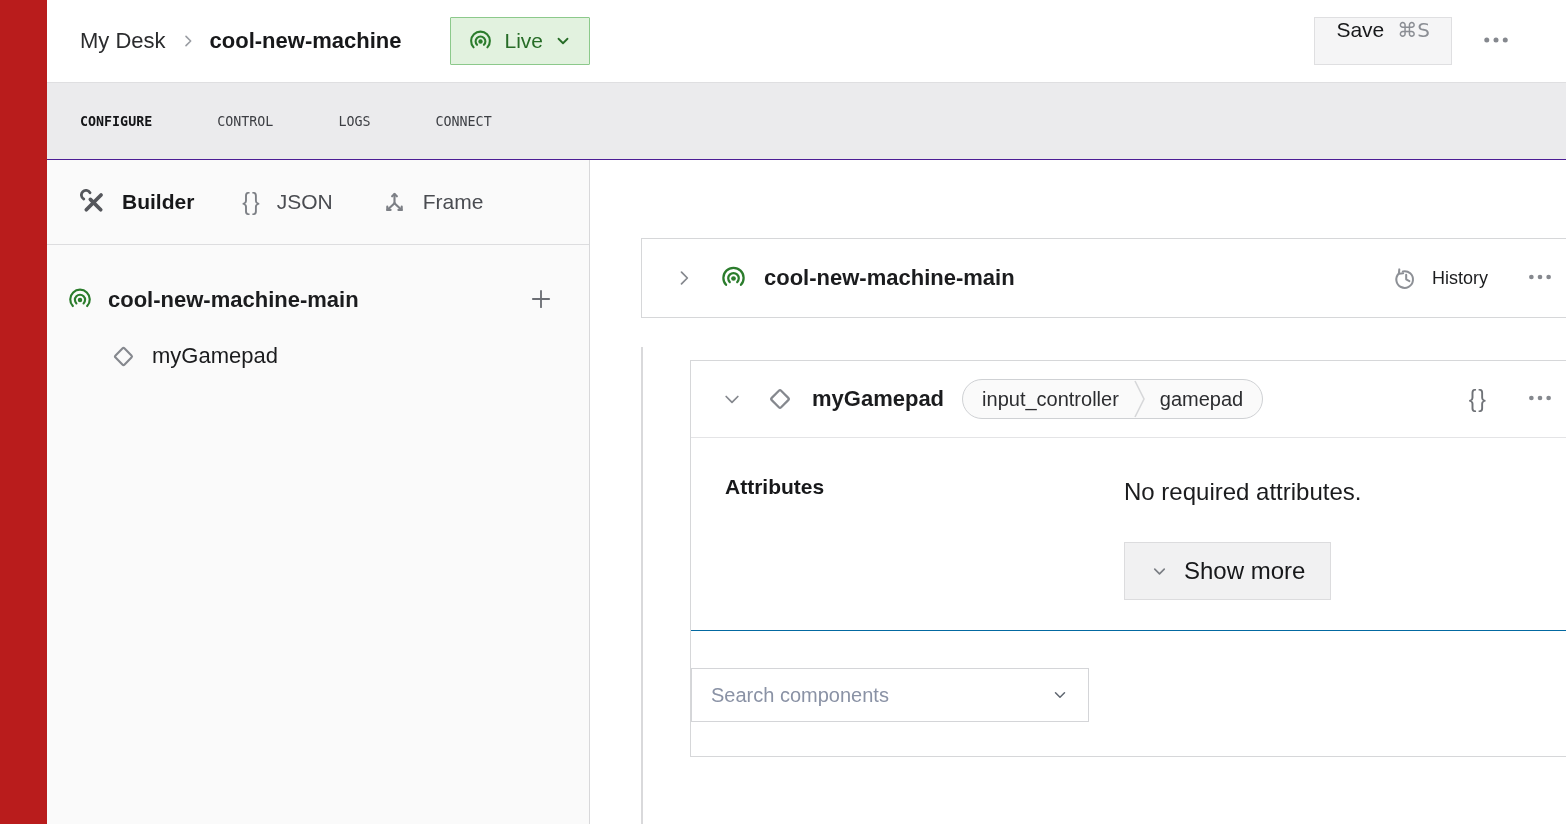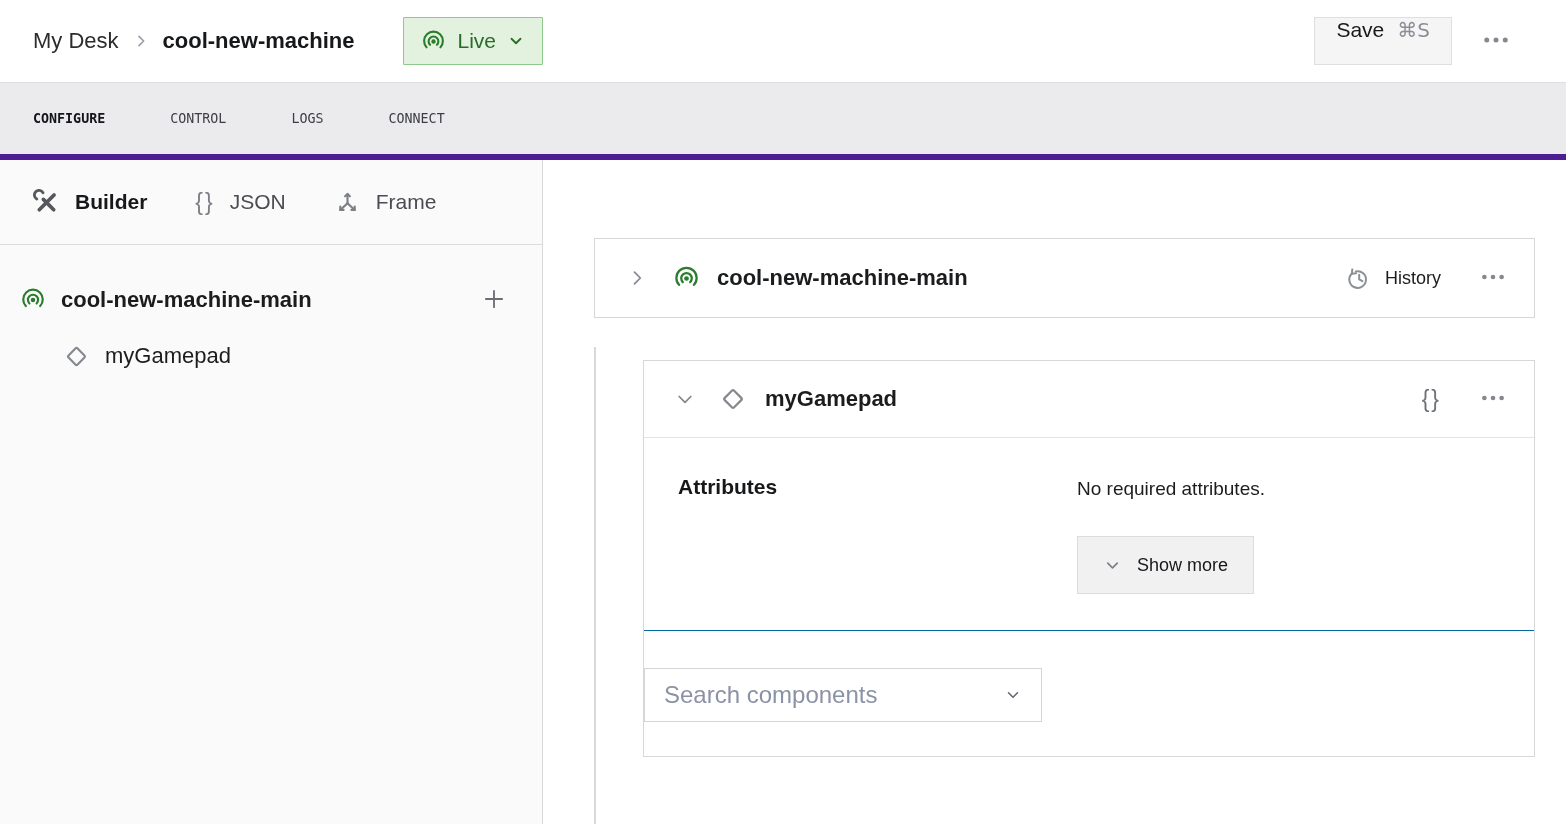--- a/index.html
+++ b/index.html
@@ -4,20 +4,21 @@
 <style>
   * { box-sizing: border-box; margin: 0; padding: 0; }
   html,body { background:#fff; }
   .app {
     position: relative;
     width: 1566px; height: 824px;
     background: #b91c1c;
     font-family: "Liberation Sans", sans-serif;
     color: #1b1c1e;
     overflow: hidden;
+    padding-left: 47px;
   }
   button { font-family: inherit; cursor: pointer; background: none; border: none; color: inherit; }
 
   
   .topbar {
     height: 82px;
     display: flex; align-items: center;
     padding: 0 46px 0 33px;
     background: #fff;
   }
@@ -50,21 +51,21 @@
   .save-btn .kbd { font-family: "DejaVu Sans", sans-serif; color: #8b8e94; font-size: 20px; }
 
   .icon-btn { display: flex; align-items: center; justify-content: center; color: #85888e; }
   .topbar .icon-btn { margin-left: 20px; width: 48px; height: 48px; }
 
   
   .tabs {
     height: 78px;
     background: #ebebed;
     border-top: 1px solid #dfdfe1;
-    border-bottom: 6px solid #4c1d95;
+    border-bottom: 1px solid #4c1d95;
     display: flex; align-items: center;
     padding: 0 33px;
     font-family: "DejaVu Sans Mono", monospace;
     font-size: 22px; letter-spacing: 4px;
     color: #3c3e43;
   }
   .tab { margin-right: 65px; padding: 6px 0; }
   .tab.active { font-weight: 700; color: #141518; }
 
   
@@ -129,40 +130,40 @@
     background: #fafafa;
     font-size: 20px; color: #2c2d30;
   }
   .pill-sep { display: flex; color: #d7d8da; }
 
   .row { display: flex; }
   .row-label { width: 417px; padding: 37px 0 0 34px; font-size: 21px; font-weight: 700; color: #17181a; }
   .row.attributes { height: 193px; border-bottom: 1px solid #0369a1; gap: 16px; }
   .row.depends { height: 126px; }
   .row-content { padding-top: 40px; }
-  .empty-msg { font-size: 19px; color: #1b1c1e; }
+  .empty-msg { font-size: 24px; color: #1b1c1e; }
   .show-more-btn {
     margin-top: 36px;
     display: flex; align-items: center; gap: 15px;
     height: 58px; padding: 0 25px;
     background: #f1f1f2; border: 1px solid #dcdcde;
-    font-size: 18px; color: #17181a;
+    font-size: 24px; color: #17181a;
   }
   .show-more-btn .ic { color: #7b7e84; display: flex; }
 
   .depends .row-content { padding-top: 37px; }
   .search-select {
     width: 398px; height: 54px;
     border: 1px solid #d4d5d8; background: #fff;
     display: flex; align-items: center;
     padding: 0 19px;
   }
   .search-select input {
     flex: 1; border: none; outline: none; background: transparent;
-    font-family: inherit; font-size: 24px; color: #2c2d30;
+    font-family: inherit; font-size: 20px; color: #2c2d30;
   }
   .search-select input::placeholder { color: #8a92a5; }
   .search-select .ic { color: #5f6670; display: flex; }
   .chev { display: flex; color: #85888e; }
 </style>
 </head>
 <body>
 
 <div class="app">
 
@@ -327,20 +328,29 @@
             <svg width="20" height="20" viewBox="0 0 24 24" fill="none" stroke="currentColor" stroke-width="2.1" stroke-linecap="round" stroke-linejoin="round">
                 <polyline points="5 9 12 16 19 9"></polyline>
               </svg>
           </button>
           <span class="ic-diamond gray-ic">
             <svg width="28" height="28" viewBox="0 0 24 24" fill="none" stroke="currentColor" stroke-width="1.9" stroke-linejoin="round">
                 <rect x="6.3" y="6.3" width="11.4" height="11.4" rx="1.4" transform="rotate(45 12 12)"></rect>
               </svg>
           </span>
           <span class="title">myGamepad</span>
+          <span class="type-pill">
+            <span>input_controller</span>
+            <span class="pill-sep">
+              <svg width="13" height="38" viewBox="0 0 13 38" fill="none" stroke="currentColor" stroke-width="1.6">
+                  <polyline points="2 1 11 19 2 37"></polyline>
+                </svg>
+            </span>
+            <span>gamepad</span>
+          </span>
           <span class="spacer"></span>
           <button class="icon-btn braces-glyph">{}</button>
           <button class="icon-btn">
             <span>
               <svg width="28" height="28" viewBox="0 0 24 24" fill="currentColor">
                   <circle cx="4.6" cy="12" r="2"></circle>
                   <circle cx="12" cy="12" r="2"></circle>
                   <circle cx="19.4" cy="12" r="2"></circle>
                 </svg>
             </span>

